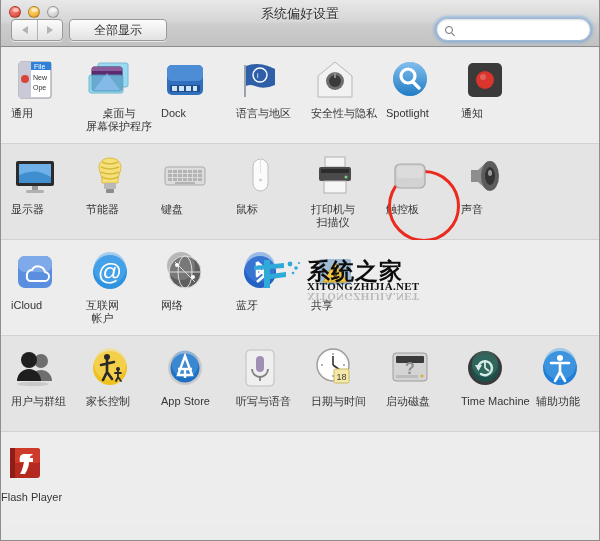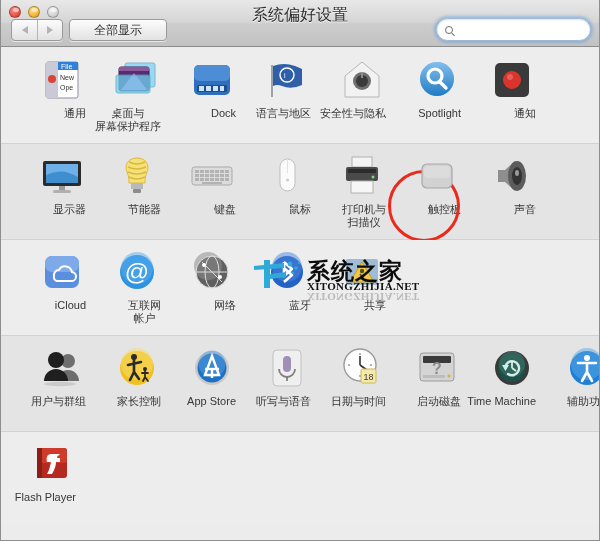--- a/index.html
+++ b/index.html
@@ -40,21 +40,21 @@
     width: 6px; height: 4px; border-radius: 50%;
     background: rgba(255,255,255,0.55);
   }
   .light.close { background: radial-gradient(circle at 35% 28%, #ff8d84, #e9564a 60%, #c8392e); }
   .light.min   { background: radial-gradient(circle at 35% 28%, #ffe08a, #f3b73a 60%, #d39a1e); }
   .light.zoom  { background: radial-gradient(circle at 35% 28%, #f2f2f2, #d4d4d4 60%, #bdbdbd); }
 
   .win-title {
     position: absolute; top: 5px; left: 0; right: 0;
     text-align: center;
-    font-size: 16px; color: #2e2e2e;
+    font-size: 13px; color: #2e2e2e;
     text-shadow: 0 1px 0 rgba(255,255,255,0.7);
   }
 
   .toolbar-row {
     position: absolute; top: 19px; left: 0; right: 0; height: 24px;
   }
   .navgroup {
     position: absolute; left: 10px; top: 0;
     display: flex; height: 22px;
     border: 1px solid #9a9a9a; border-radius: 4px;
@@ -117,21 +117,21 @@
     border-bottom: 1px solid #d2d2d2;
     background: #ededed;
     display: flex;
     padding: 8px 0 6px 0;
   }
   .prefrow.alt { background: #e4e4e4; }
   .prefrow.last { border-bottom: none; }
 
   .cell {
     width: 75px; flex: none;
-    display: flex; flex-direction: column; align-items: flex-end;
+    display: flex; flex-direction: column; align-items: flex-start;
     position: relative;
   }
   .icon-box {
     width: 48px; height: 48px;
     display: flex; align-items: center; justify-content: center;
     position: relative;
   }
   .label {
     margin-top: 3px;
     font-size: 11px; line-height: 13px;

